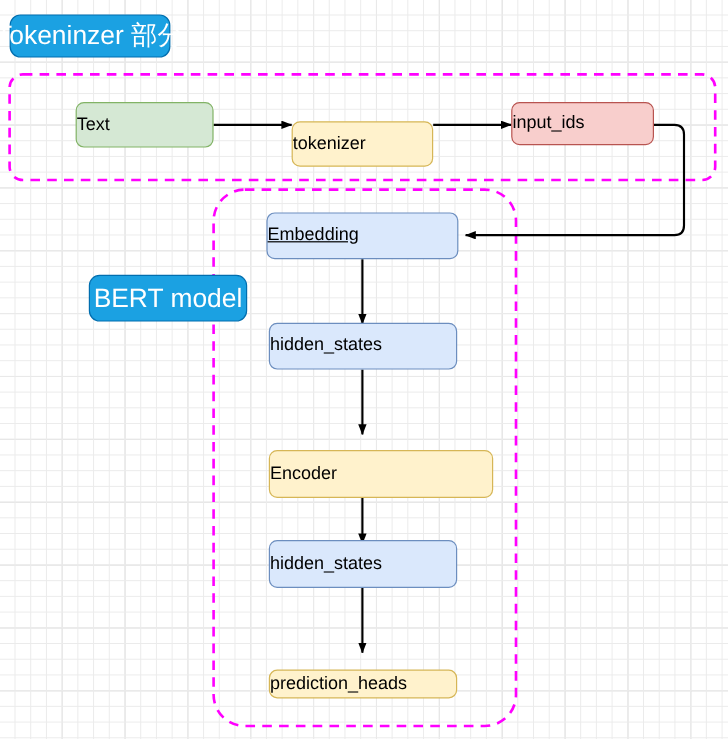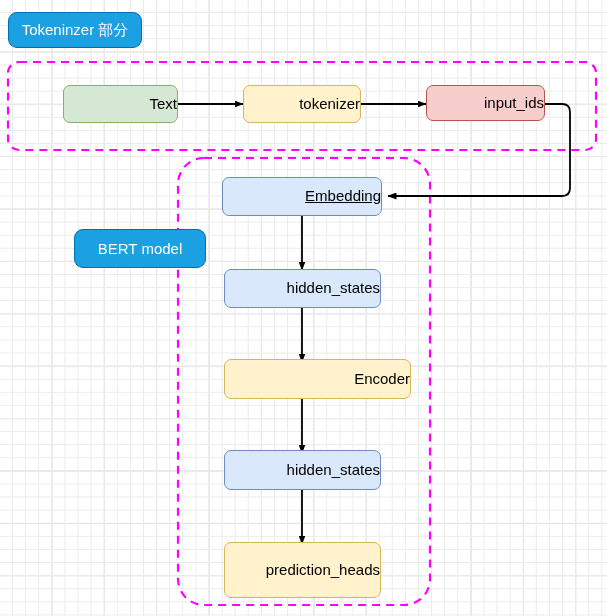--- a/index.html
+++ b/index.html
@@ -36,55 +36,56 @@
     top: 0;
     width: 607px;
     height: 616px;
     pointer-events: none;
   }
   .node {
     position: absolute;
     box-sizing: border-box;
     display: flex;
     align-items: center;
-    justify-content: flex-end;
+    justify-content: flex-start;
     border-radius: 7px;
     font-size: 15px;
     color: #000000;
     text-align: center;
     line-height: 1.1;
     white-space: nowrap;
   }
   .node.green {
     background-color: #d5e8d4;
     border: 1.4px solid #82b366;
   }
   .node.yellow {
     background-color: #fff2cc;
     border: 1.4px solid #d6b656;
+    margin-top: 16px;
   }
   .node.red {
     background-color: #f8cecc;
     border: 1.4px solid #b85450;
   }
   .node.blue {
     background-color: #dae8fc;
     border: 1.4px solid #6c8ebf;
   }
   .label-pill {
     position: absolute;
     box-sizing: border-box;
     display: flex;
     align-items: center;
     justify-content: center;
     background-color: #1ba1e2;
     border: 1.4px solid #006eaf;
     border-radius: 9px;
     color: #ffffff;
-    font-size: 15px;
+    font-size: 22px;
     white-space: nowrap;
   }
 </style>
 </head>
 <body>
 
 <div id="canvas">
 
   <svg class="svg-layer" viewBox="0 0 607 616" xmlns="http://www.w3.org/2000/svg">
     <defs>
@@ -141,17 +142,17 @@
   </div>
 
   <div class="node yellow" style="left:224px; top:359px; width:187px; height:40px;">
     <span>Encoder</span>
   </div>
 
   <div class="node blue" style="left:224px; top:450px; width:157px; height:40px;">
     <span>hidden_states</span>
   </div>
 
-  <div class="node yellow" style="left:224px; top:542px; width:157px; height:56px;">
+  <div class="node yellow" style="left:224px; top:542px; width:157px; height:24px;">
     <span>prediction_heads</span>
   </div>
 
 </div>
 
 </body></html>

